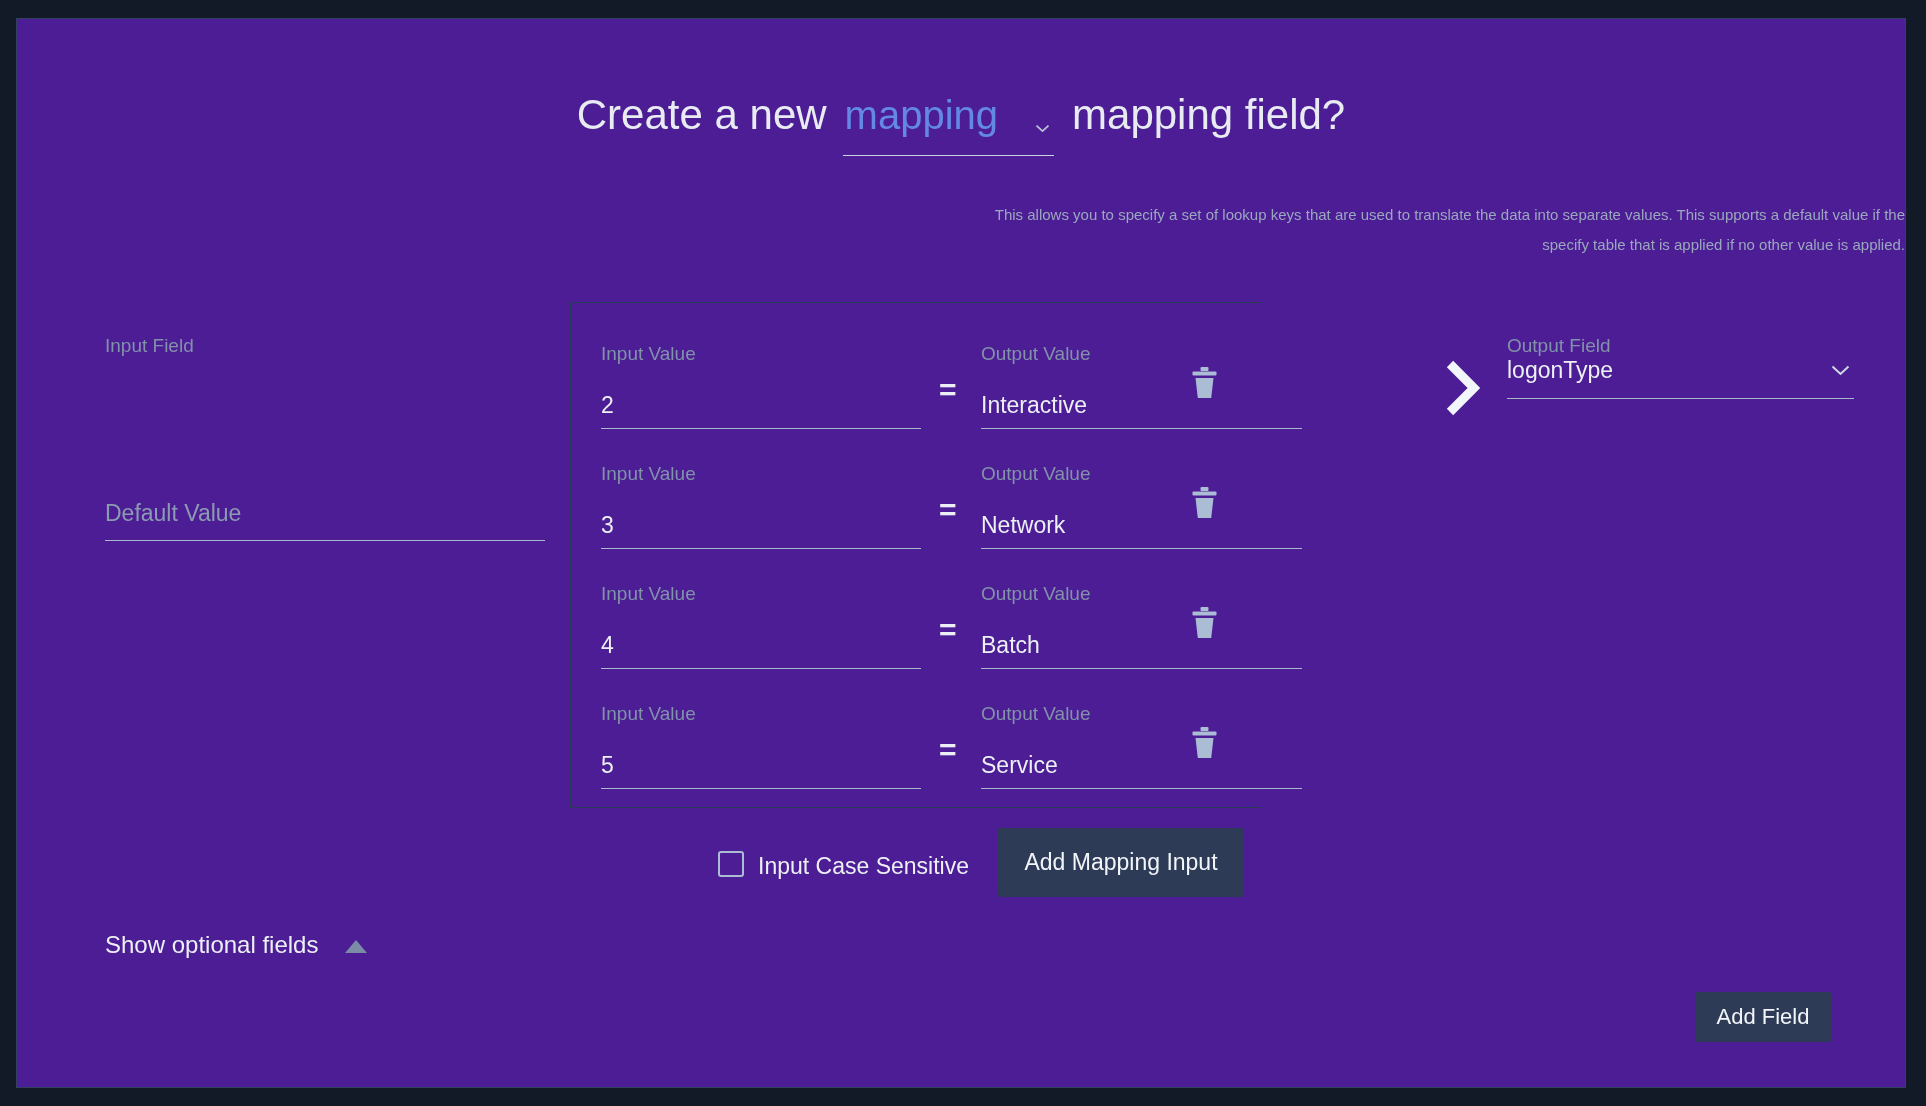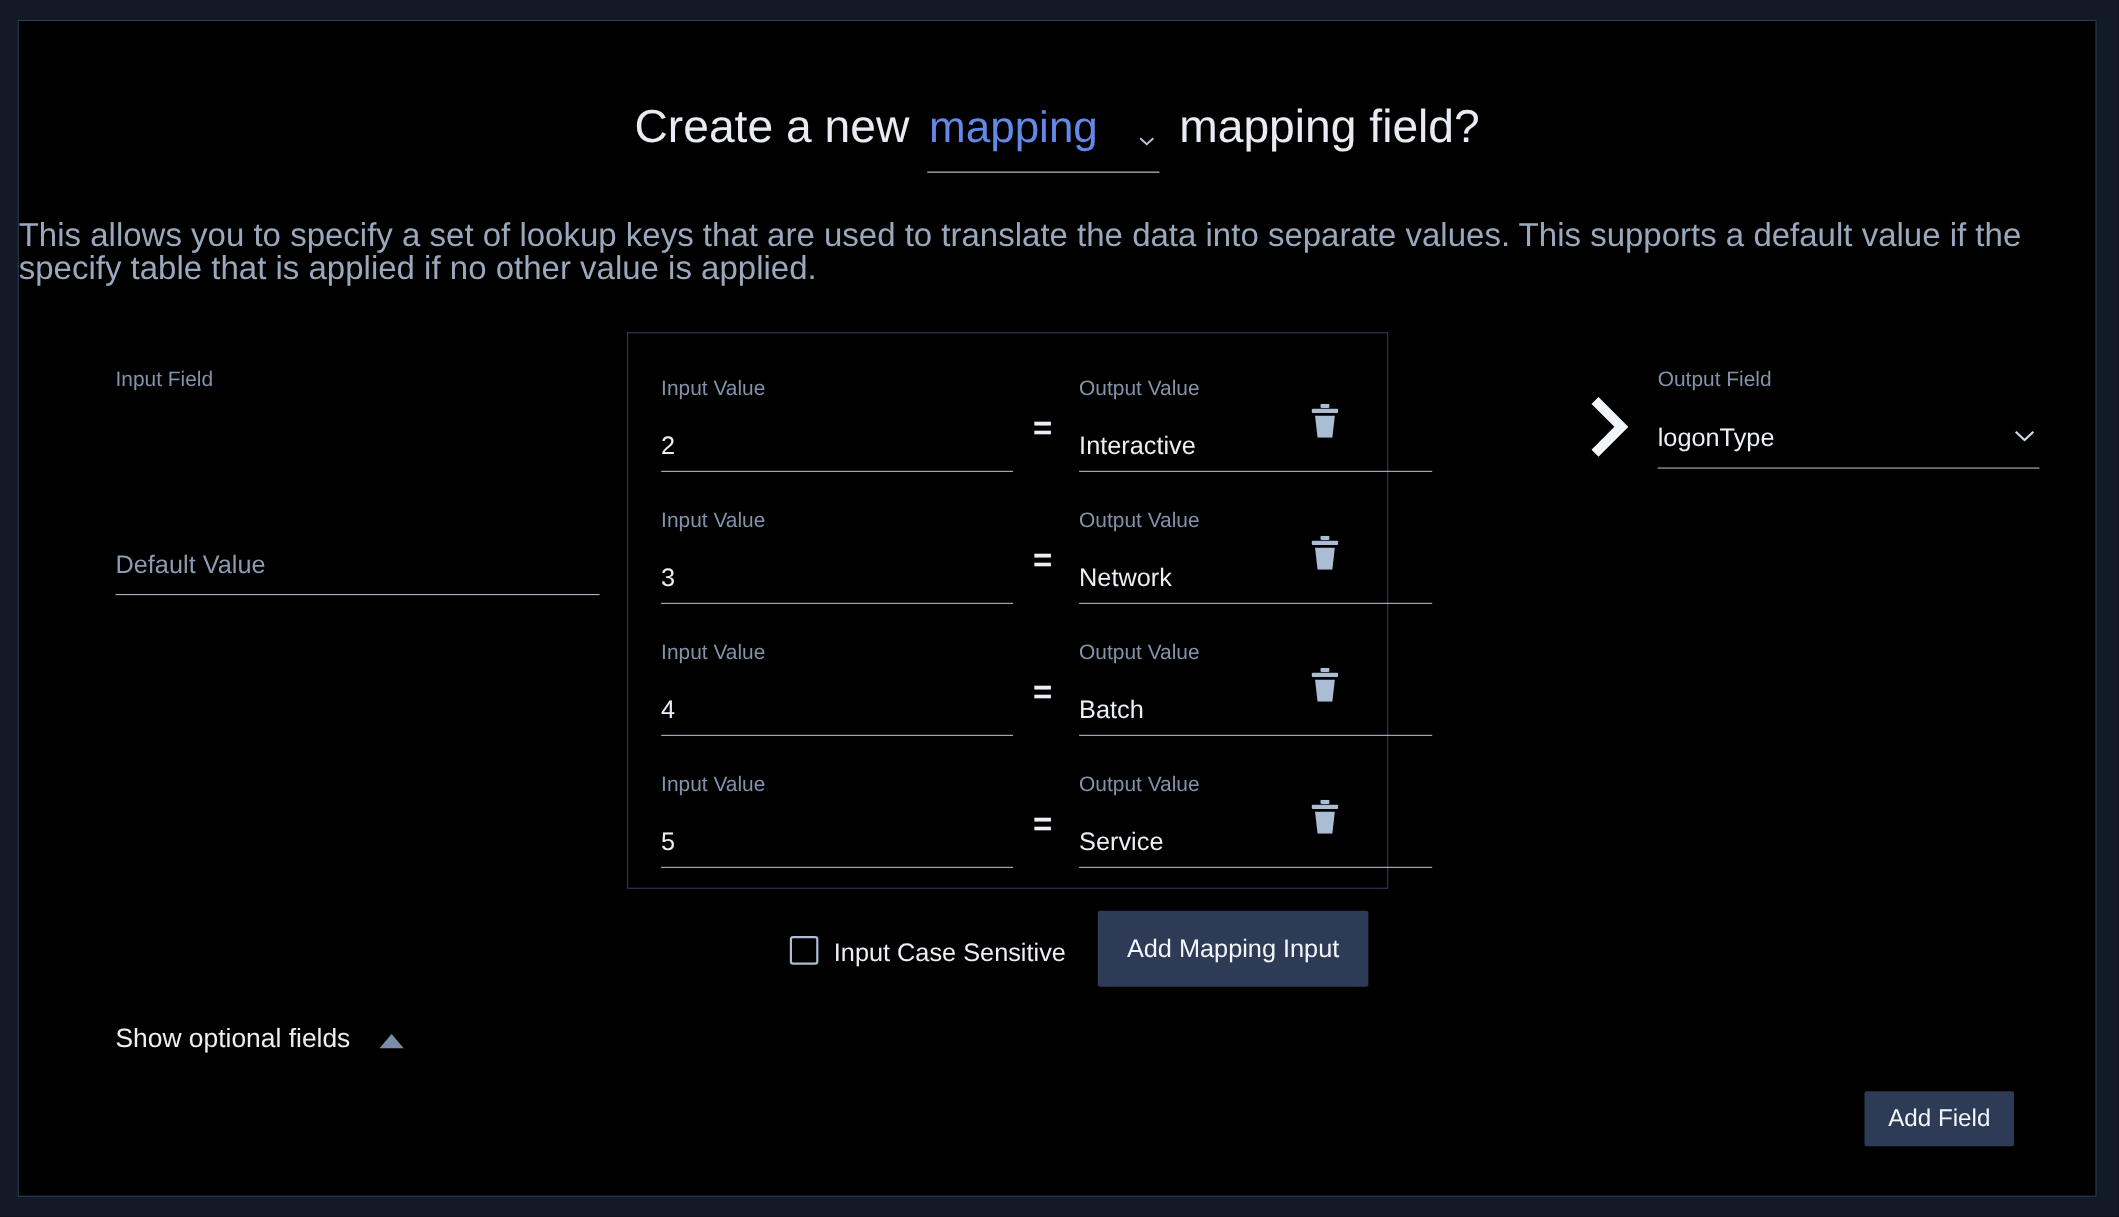--- a/index.html
+++ b/index.html
@@ -9,21 +9,21 @@
   .screen {
     position:relative;
     width:1926px; height:1106px;
     background:#131a27;
     overflow:hidden;
   }
 
   .dialog {
     position:absolute;
     left:16px; top:18px; right:20px; bottom:18px;
-    background:#000000;
+    background:#4c1d95;
     border:1px solid #31415e;
   }
 
   
   .title-row {
     position:absolute; top:72px; left:0; right:0;
     display:flex; justify-content:center; align-items:baseline;
     gap:16px;
     font-size:42px; color:#e8ecf2; font-weight:400;
   }
@@ -38,22 +38,22 @@
     position:absolute; left:0; right:2px; bottom:-18px;
     height:1px; background:#c9d4df;
   }
   .type-dropdown .chev {
     position:absolute; right:6px; top:50%; transform:translateY(-42%);
   }
 
   
   .description {
     position:absolute; top:181px; left:0; right:0;
-    text-align:left;
-    font-size:30px; line-height:30px; color:#9aa8bd;
+    text-align:right;
+    font-size:15px; line-height:30px; color:#9aa8bd;
   }
   .description div { white-space:nowrap; }
 
   
   .field-label { font-size:19px; color:#8292a9; }
   .text-input {
     display:block; width:100%;
     background:transparent; border:none; outline:none;
     border-bottom:1px solid #a9b8c8;
     color:#ecf0f5; font-size:23px;
@@ -109,21 +109,21 @@
   }
   .add-pair-btn {
     position:absolute; left:981px; top:809px;
     width:246px; height:69px;
     font-size:23px;
   }
 
   
   .maps-to-arrow { position:absolute; left:1428px; top:340px; }
   .output-field-group { position:absolute; left:1490px; top:316px; width:347px; }
-  .output-field-group .field-label { margin-bottom:27px; }
+  .output-field-group .field-label { }
   .select-like {
     position:relative;
     display:flex; align-items:flex-end; justify-content:space-between;
     border-bottom:1px solid #a9b8c8;
     padding:0 4px 14px 0;
     cursor:pointer;
   }
   .select-like .select-value { font-size:23px; color:#ecf0f5; }
   .select-like .chev { margin-bottom:4px; }
 

